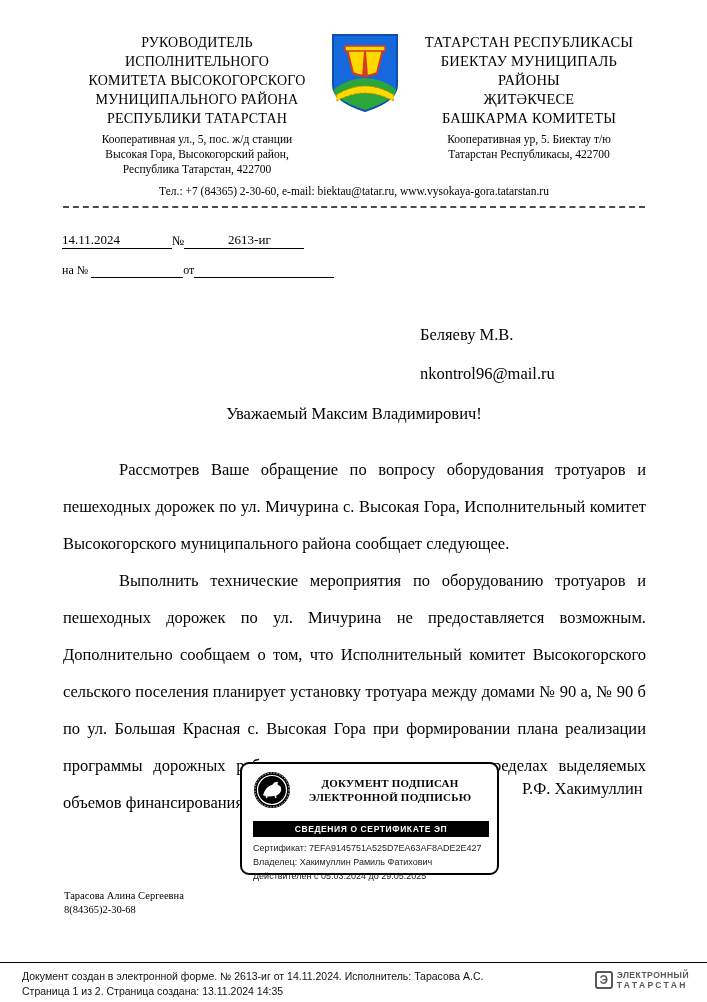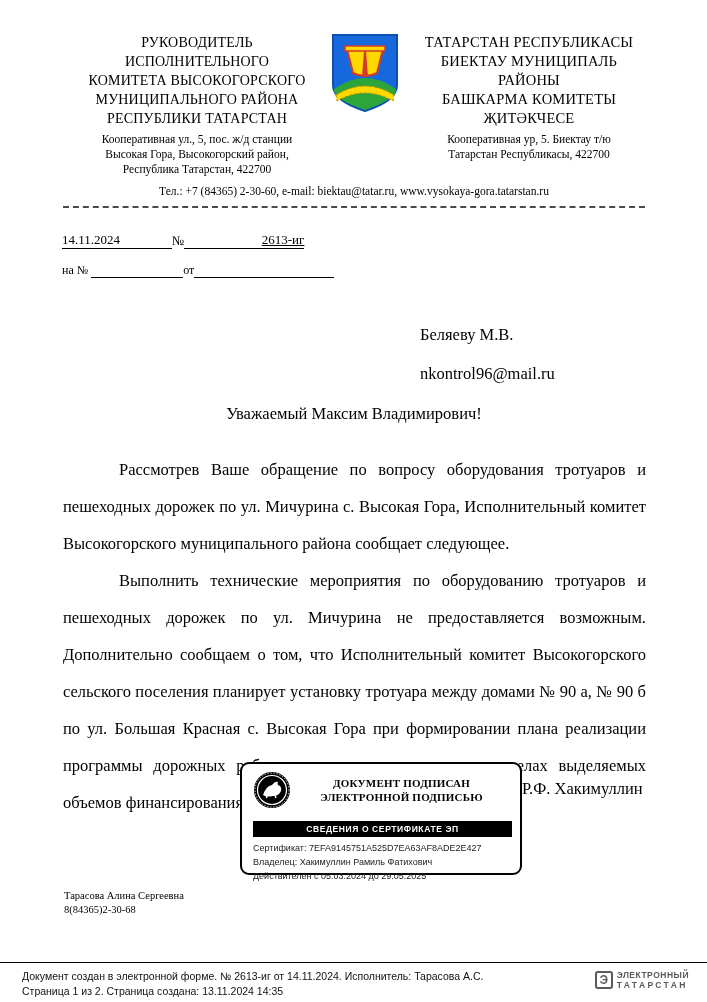--- a/index.html
+++ b/index.html
@@ -21,33 +21,33 @@
                 font-size:11.5px; line-height:15px; }
   .contact { position:absolute; left:63px; top:185px; width:582px; text-align:center;
              font-size:11.5px; }
   .dash-sep { position:absolute; left:63px; top:206px; width:582px; height:0;
               border-top:2px dashed #4a4a4a; }
   
   .ref { position:absolute; left:62px; top:232px; font-size:13px; }
   .ref-row { height:27px; white-space:nowrap; }
   .u { display:inline-block; border-bottom:1px solid #000; text-align:left; vertical-align:bottom; }
   .u-date { width:110px; }
-  .u-num  { width:120px; text-align:right; padding-left:10px;text-decoration:underline; }
+  .u-num  { width:120px; text-align:center; padding-left:10px; }
   .u-blank1 { width:92px; }
   .u-blank2 { width:140px; }
   .ref-row2 { font-size:12px; margin-top:4px; }
   
   .recipient { position:absolute; left:420px; top:315px; font-size:16.5px; line-height:39px; }
   .salutation { position:absolute; left:63px; top:404px; width:582px; text-align:center;
                 font-size:16.5px; }
   .body-text { position:absolute; left:63px; top:451px; width:583px;
                font-size:16.5px; line-height:37px; text-align:justify; }
   .body-text p { text-indent:56px; }
   
-  .stamp { position:absolute; left:240px; top:762px; width:282px; height:113px;
+  .stamp { position:absolute; left:240px; top:762px; width:259px; height:113px;
            border:2.5px solid #000; border-radius:9px; background:#fff;
            font-family:"Liberation Sans", sans-serif; padding:7px 8px 0 11px; }
   .stamp-head { display:flex; align-items:center; }
   .stamp-seal { flex:0 0 38px; height:38px; }
   .stamp-title { flex:1; text-align:center; font-weight:bold; font-size:11px;
                  line-height:14px; font-family:"Liberation Serif", serif; letter-spacing:.2px; }
   .stamp-bar { margin-top:12px; background:#000; color:#fff; text-align:center;
                font-size:8.5px; font-weight:bold; letter-spacing:.6px; padding:3px 0; }
   .stamp-lines { margin-top:4px; font-size:9px; line-height:14px; color:#222; }
   .sig { position:absolute; left:522px; top:779px; font-size:16.5px; }
@@ -88,22 +88,22 @@
       <path d="M16 16 L52 16 L46 40 Q34 46 22 40 Z" fill="#ffd800" stroke="#d43a28" stroke-width="2"></path>
       <rect x="14" y="13" width="40" height="5" fill="#ffd800" stroke="#d43a28" stroke-width="1.5"></rect>
       <path d="M33 18 L35 18 L37 44 L31 44 Z" fill="#d43a28"></path>
     </svg>
   </div>
 
   <div class="lh-right">
     <div>ТАТАРСТАН РЕСПУБЛИКАСЫ</div>
     <div>БИЕКТАУ МУНИЦИПАЛЬ</div>
     <div>РАЙОНЫ</div>
+    <div>ҖИТӘКЧЕСЕ</div>
     <div>БАШКАРМА КОМИТЕТЫ</div>
-    <div>ҖИТӘКЧЕСЕ</div>
   </div>
 
   <div class="addr-left">
     <div>Кооперативная ул., 5, пос. ж/д станции</div>
     <div>Высокая Гора, Высокогорский район,</div>
     <div>Республика Татарстан, 422700</div>
   </div>
 
   <div class="addr-right">
     <div>Кооперативная ур, 5. Биектау т/ю</div>

